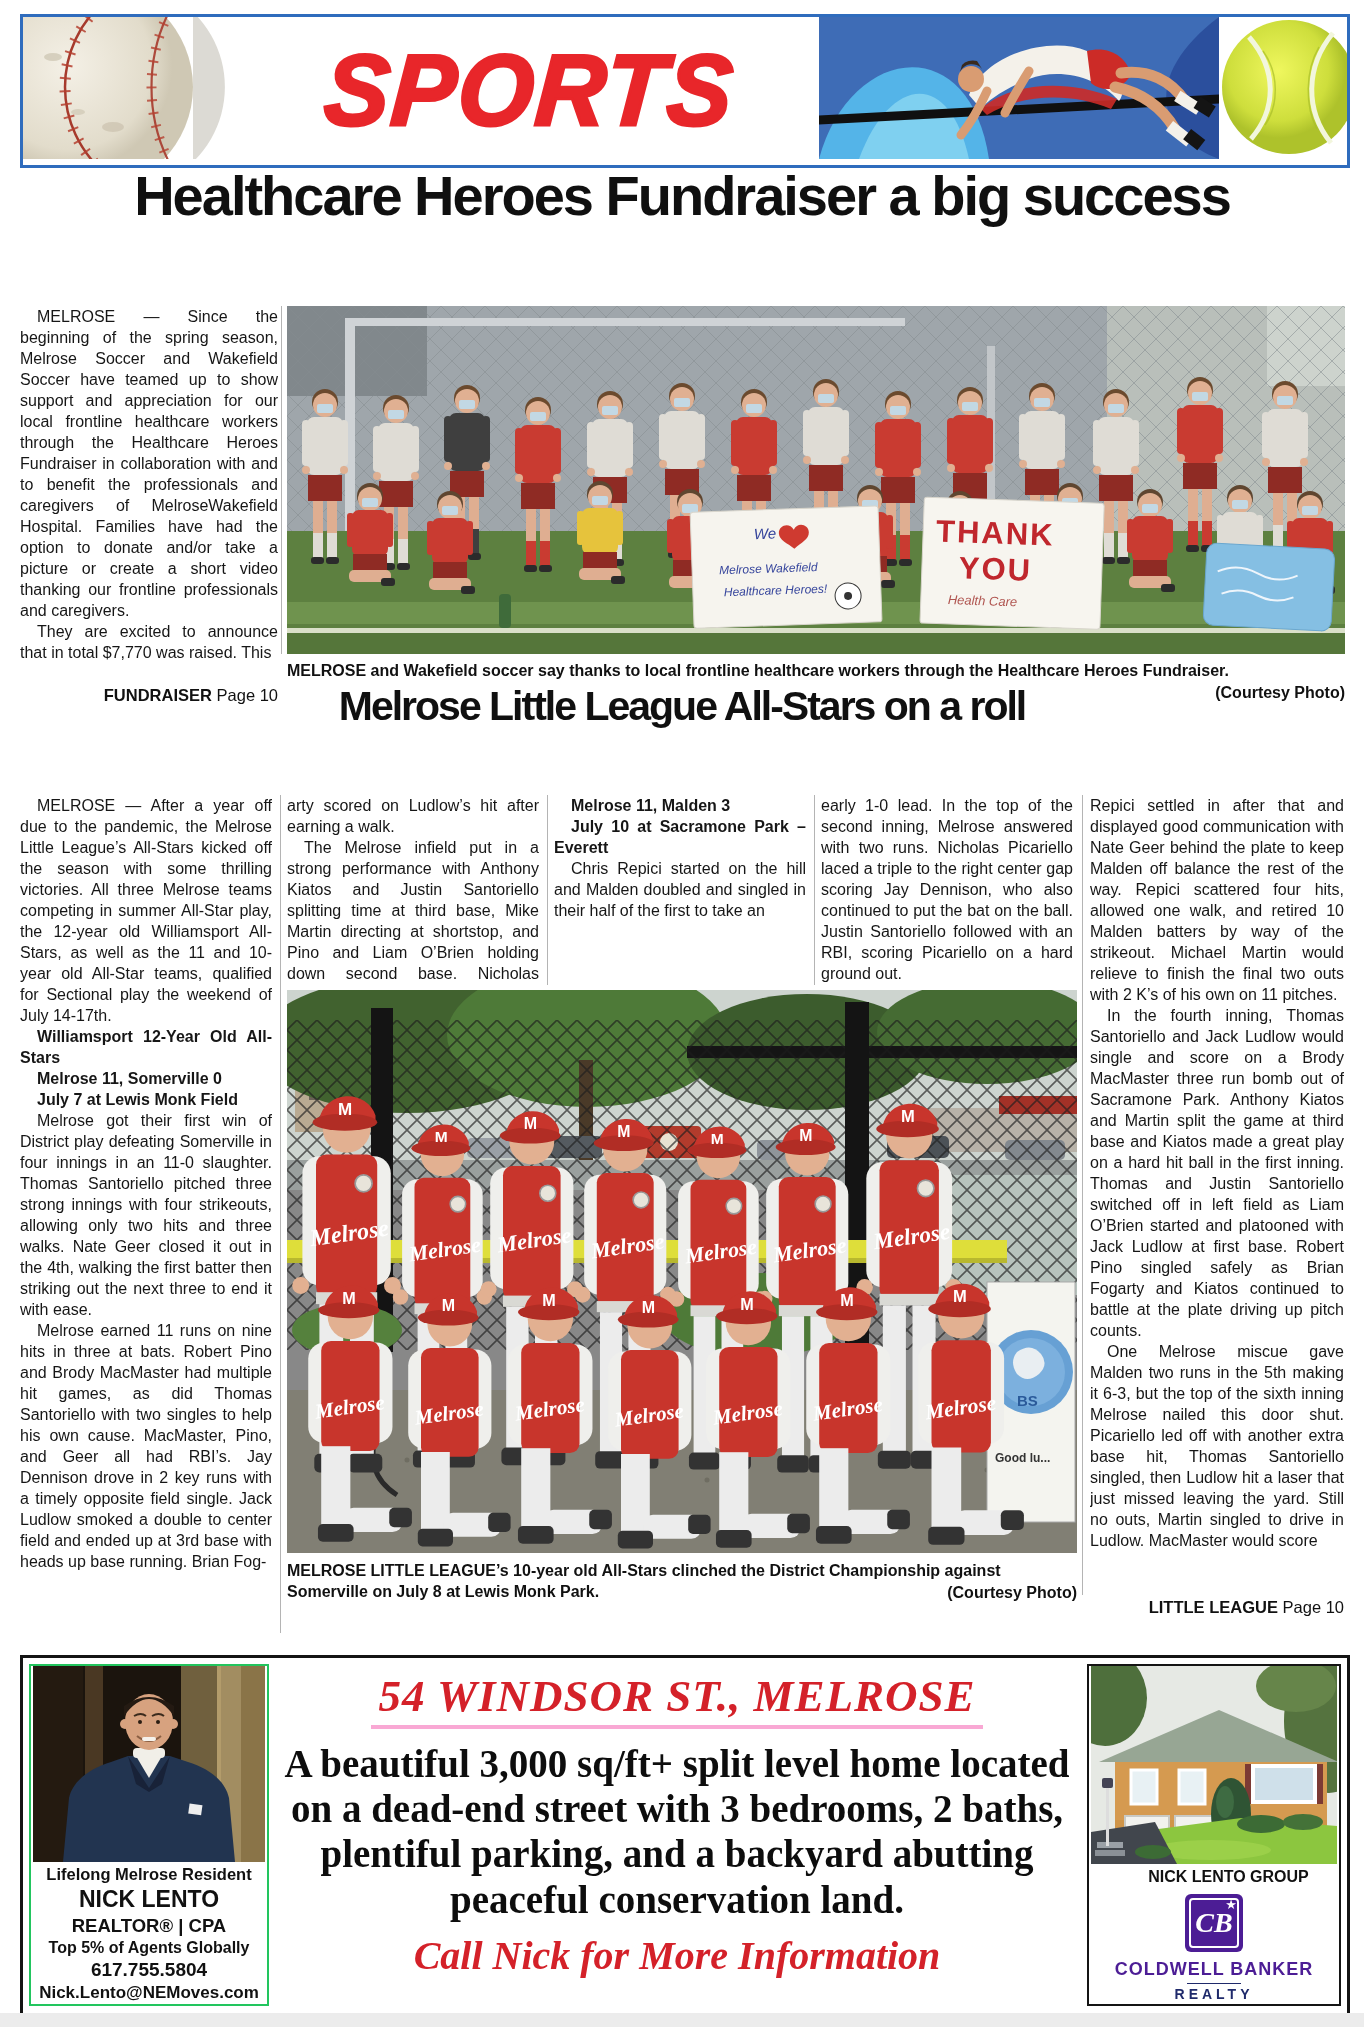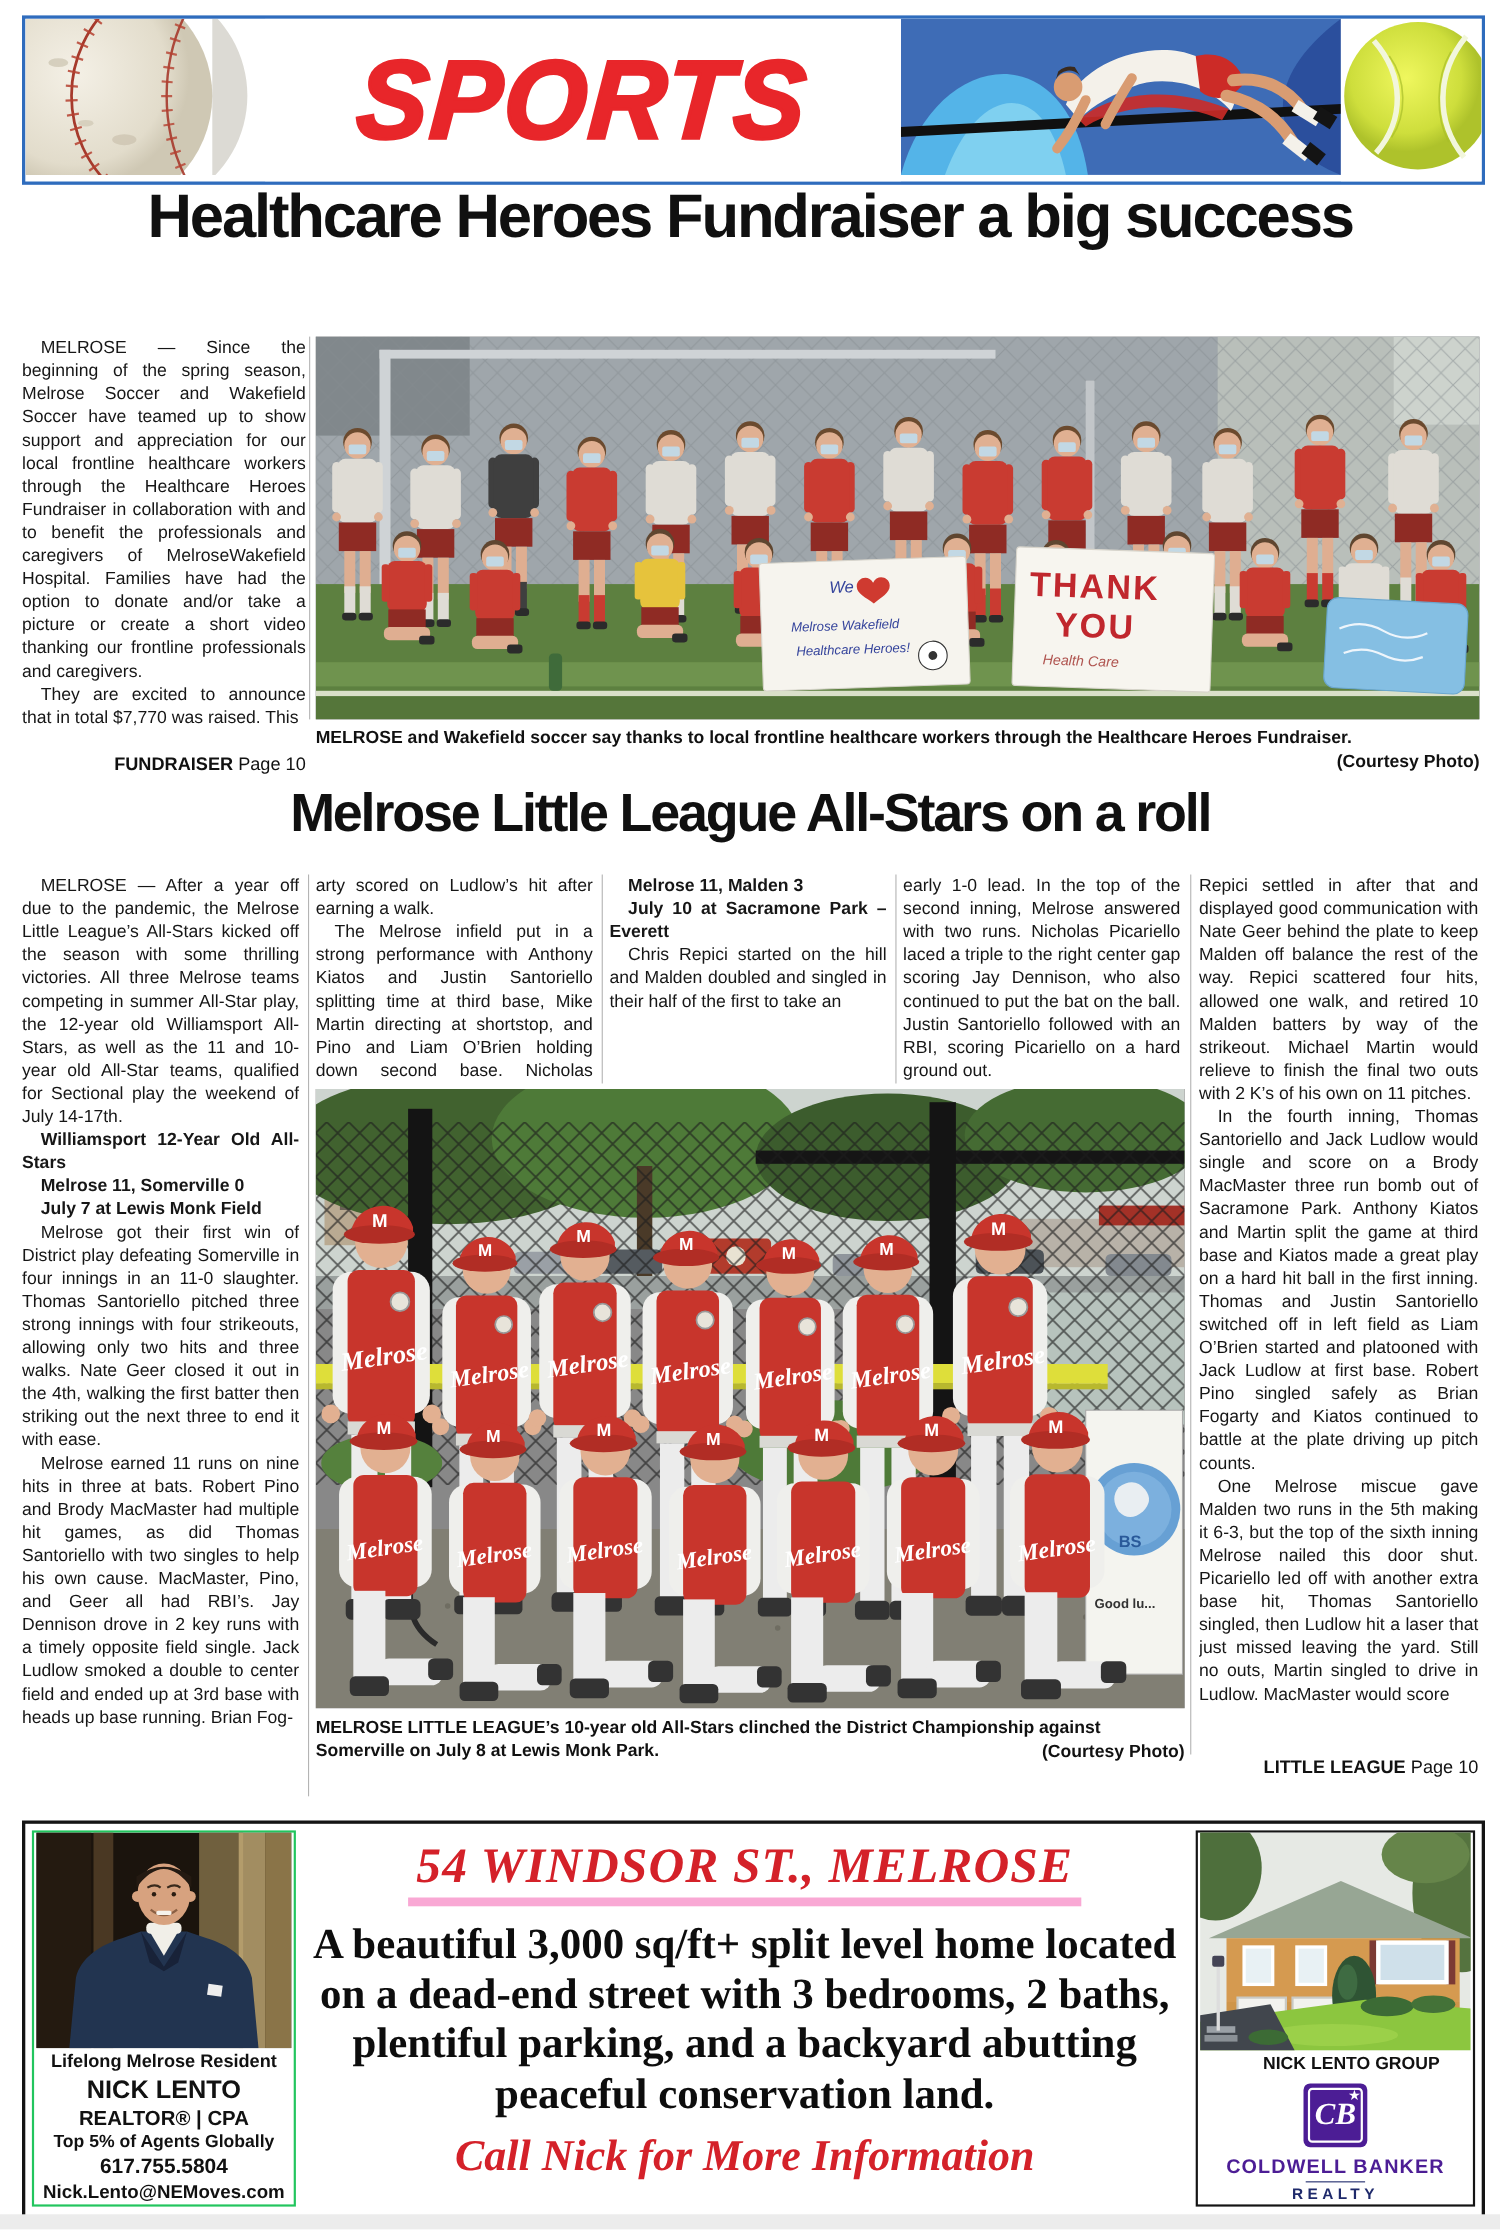--- a/index.html
+++ b/index.html
@@ -14,21 +14,21 @@
   #seg-ball{width:218px;position:relative;overflow:hidden;}
   #seg-sports{flex:1;display:flex;align-items:center;justify-content:center;background:#fff;}
   #sports-title{font-size:97px;font-weight:700;font-style:italic;color:#e8262a;
       letter-spacing:2px;transform:skewX(-4deg) scaleY(1.04);-webkit-text-stroke:3px #e8262a;}
   #seg-jump{width:400px;position:relative;overflow:hidden;}
   #seg-tennis{width:128px;position:relative;overflow:hidden;background:#fff;}
 
   
   .headline{font-weight:700;color:#101010;letter-spacing:-2px;text-align:center;white-space:nowrap;}
   #h1{left:20px;top:163px;width:1324px;font-size:56px;}
-  #h2{left:0;top:711px;width:1364px;font-size:49px;}
+  #h2{left:0;top:683px;width:1364px;font-size:41px;}
 
   
   .colflow{font-size:16px;line-height:21px;text-align:justify;color:#161616;overflow:hidden;}
   .para{margin:0;text-indent:17px;}
   .para.ni{text-indent:0;}
   .para.b{font-weight:700;}
   .jump{font-size:16.5px;text-align:right;color:#111;}
   .jump b{font-weight:700;}
 
   .vrule{position:absolute;width:1px;background:#b4b4b4;}
@@ -47,21 +47,21 @@
   #agent-tagline{font-size:16.5px;margin-top:3px;}
   #agent-name{font-size:23px;margin-top:2px;}
   #agent-title{font-size:18.5px;margin-top:2px;}
   #agent-rank{font-size:16px;margin-top:2px;}
   #agent-phone{font-size:19px;margin-top:2px;}
   #agent-email{font-size:17px;margin-top:2px;}
 
   #ad-mid{left:248px;top:4px;width:812px;height:348px;display:flex;flex-direction:column;
           align-items:center;font-family:"Liberation Serif",serif;}
   #ad-headline{margin-top:8px;font-size:45px;font-weight:700;font-style:italic;color:#d42129;
-               border-bottom:8px solid #f9a8d4;padding:0 8px 3px 8px;letter-spacing:1px;white-space:nowrap;}
+               border-bottom:4px solid #f9a8d4;padding:0 8px 3px 8px;letter-spacing:1px;white-space:nowrap;}
   #ad-body{margin-top:12px;width:790px;font-size:39px;line-height:1.16;font-weight:700;
            text-align:center;color:#0d0d0d;}
   #ad-cta{margin-top:10px;font-size:40px;font-weight:700;font-style:italic;color:#d42129;white-space:nowrap;}
 
   #ad-right{left:1064px;top:6px;width:250px;height:338px;border:2px solid #141414;background:#fff;
             display:flex;flex-direction:column;align-items:center;}
   #group-name{font-weight:700;font-size:16px;color:#111;margin-top:4px;padding-left:29px;}
   #cb-logo{position:relative;width:58px;height:58px;background:#4c1d95;border-radius:6px;margin-top:8px;
            display:flex;align-items:center;justify-content:center;}
   #cb-logo .inner{position:absolute;inset:4px;border:2px solid #fff;border-radius:4px;}

